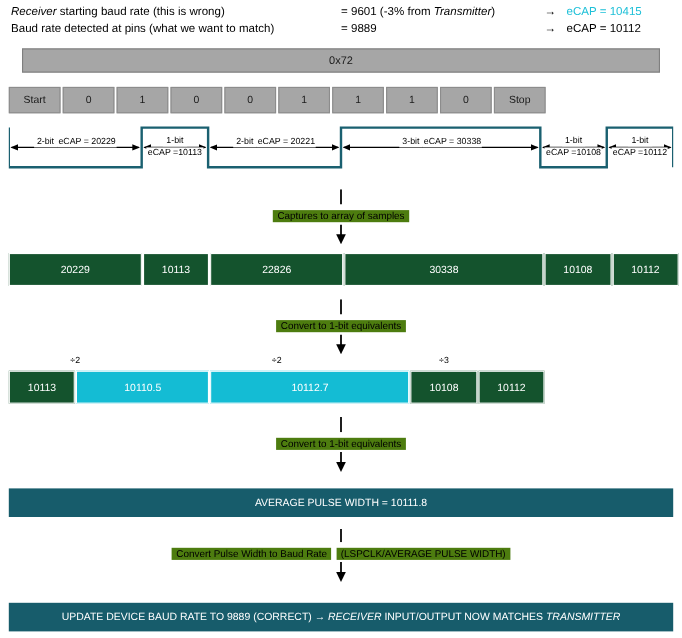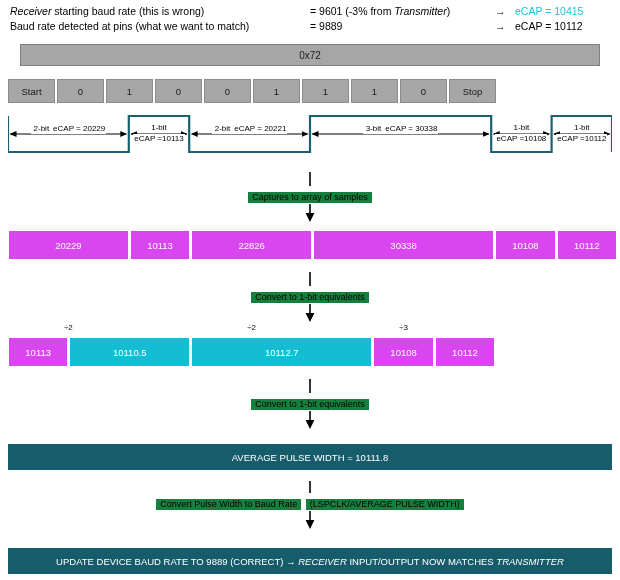--- a/index.html
+++ b/index.html
@@ -86,21 +86,21 @@
   
   .flow {
     position: absolute;
     left: 0; width: 620px;
     text-align: center;
   }
   .flow-label {
     font-size: 9px;
     line-height: 11px;
     color: #000;
-    background: #15803d;
+    background: #4d7c0f;
     display: inline-block;
     padding: 0 4px;
   }
   .flow svg { display: block; margin: 0 auto; }
 
   
   .val-row {
     position: absolute;
     left: 8px;
     width: 604px;
@@ -109,21 +109,21 @@
   }
   .val-cell {
     border: 1px solid #ffffff;
     display: flex; align-items: center; justify-content: center;
     font-size: 9.5px;
     color: #ffffff;
     margin-right: 1px;
     overflow: hidden;
   }
   .val-cell:last-child { margin-right: 0; }
-  .teal { background: #d946ef; }
+  .teal { background: #14532d; }
   .cyan { background: #14bcd4; }
 
   
   .div-row {
     position: absolute;
     left: 8px;
     width: 604px;
     height: 12px;
     display: flex;
   }

